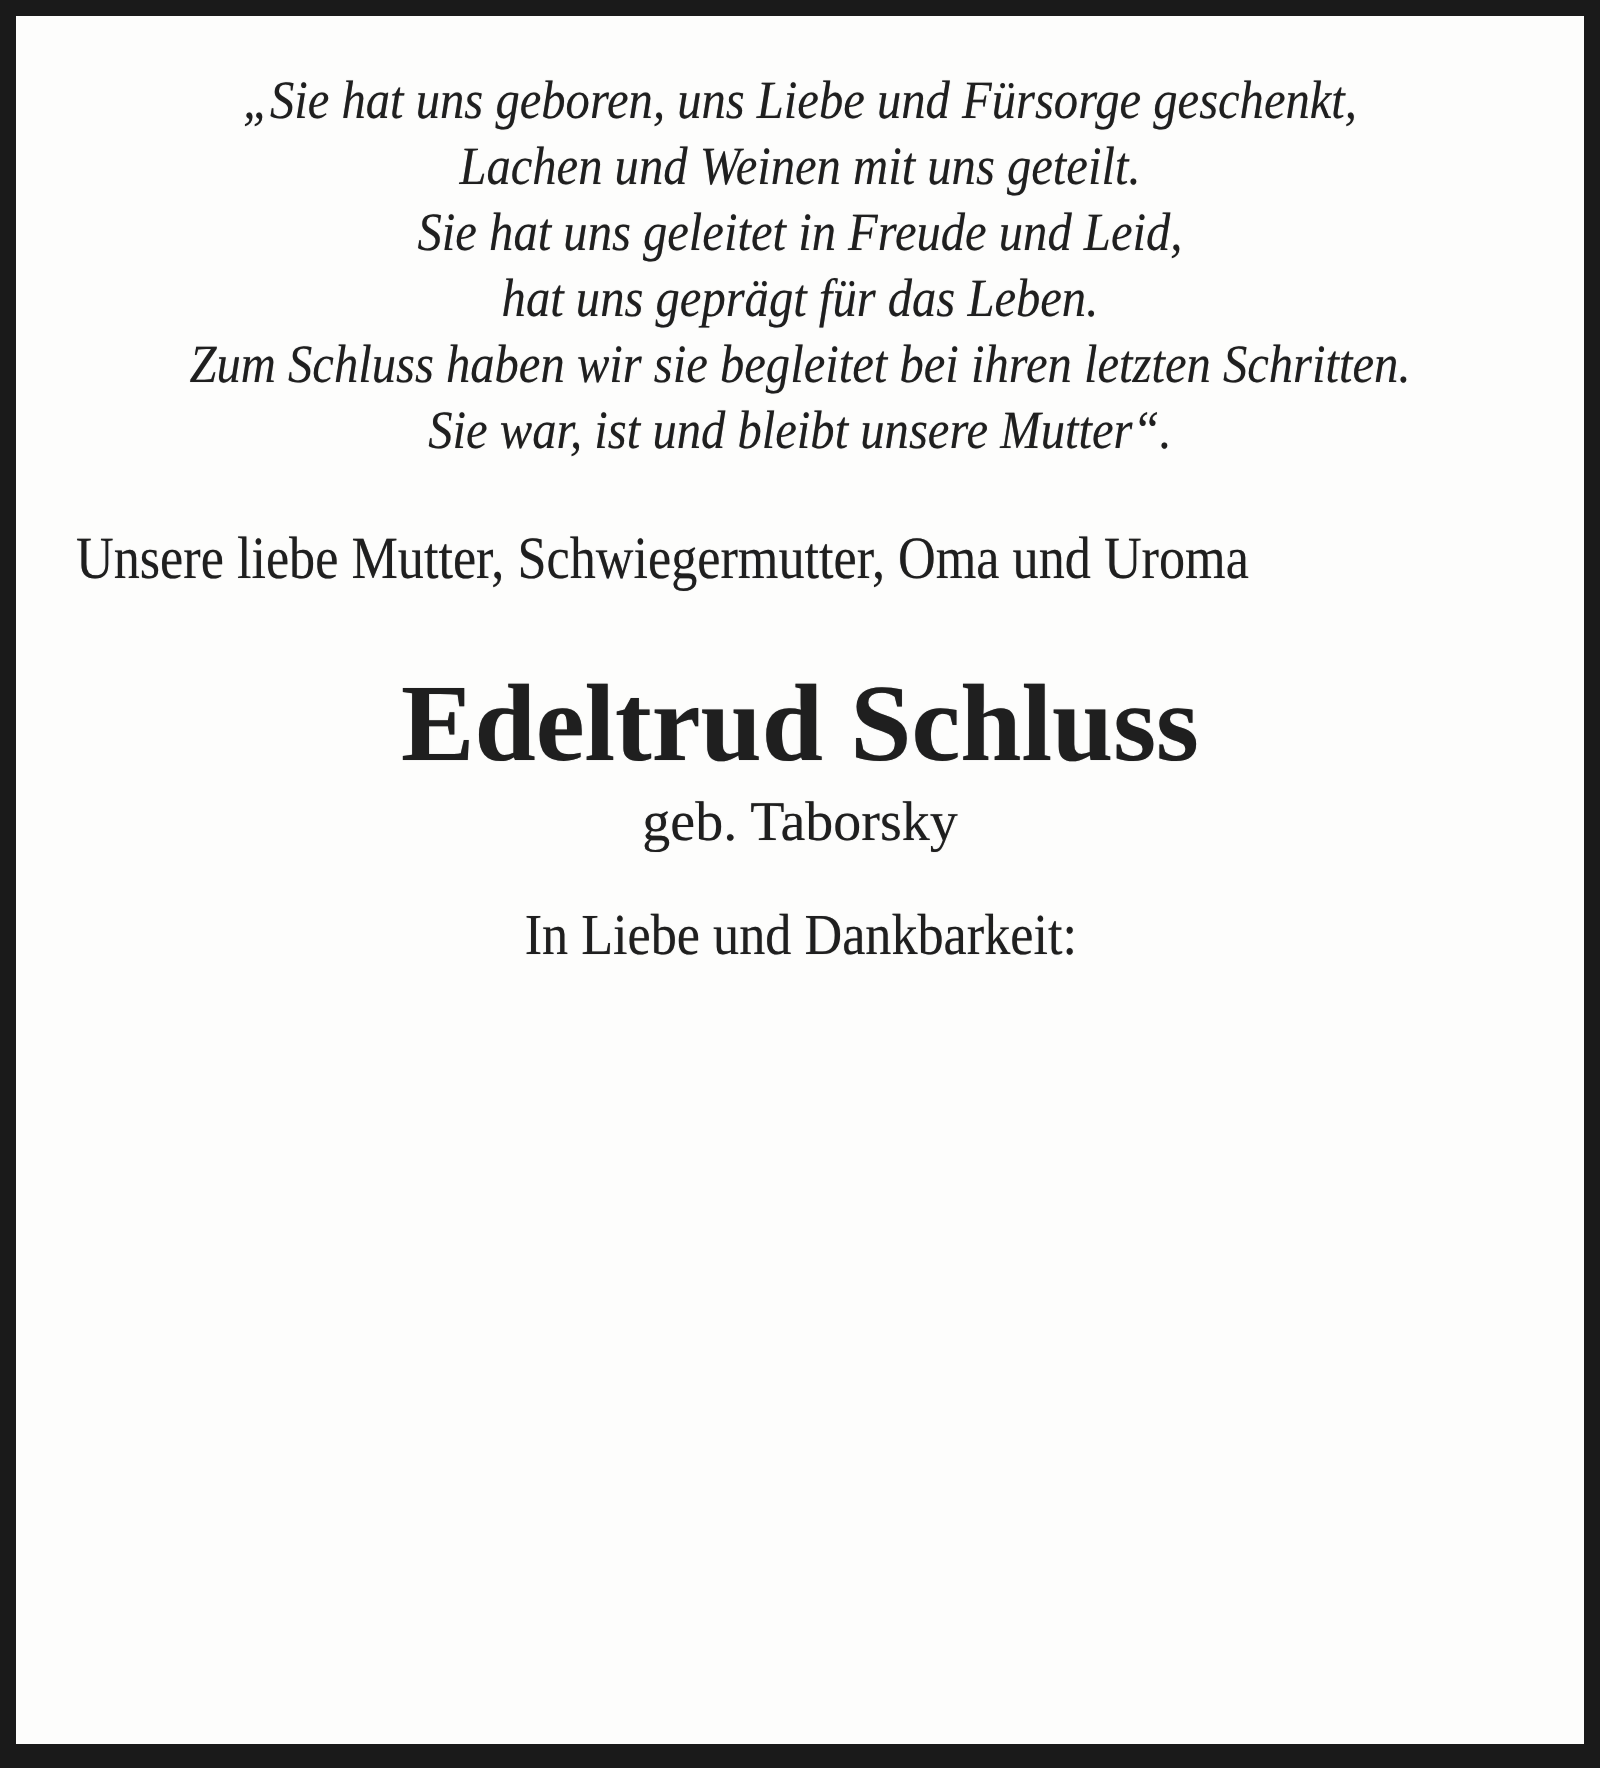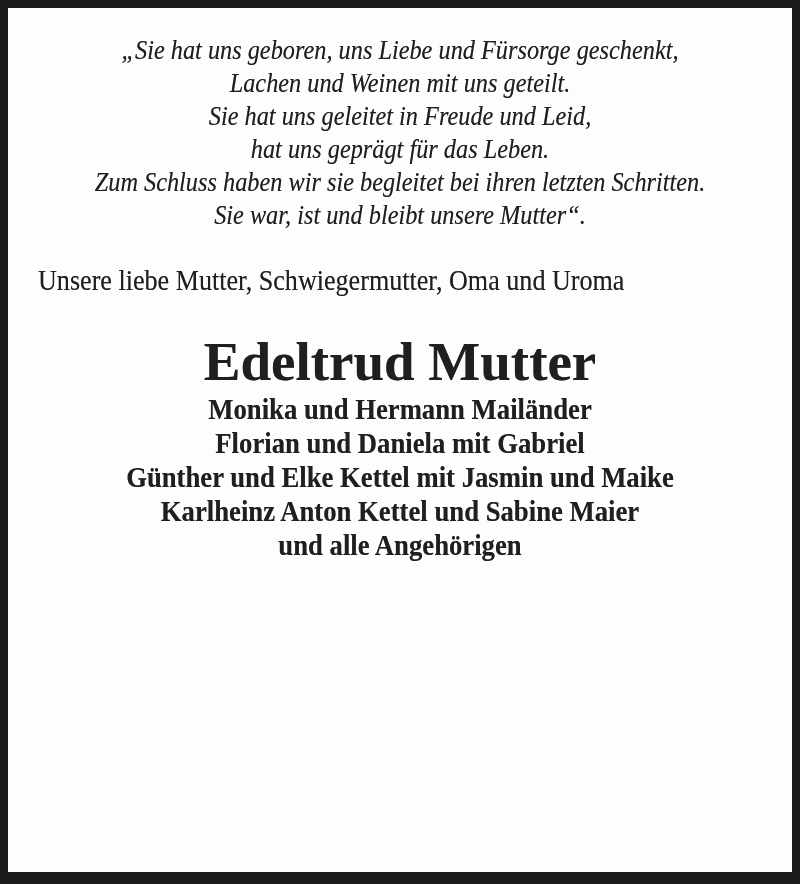--- a/index.html
+++ b/index.html
@@ -126,27 +126,24 @@
       <div class="qline">„Sie hat uns geboren, uns Liebe und Fürsorge geschenkt,</div>
       <div class="qline">Lachen und Weinen mit uns geteilt.</div>
       <div class="qline">Sie hat uns geleitet in Freude und Leid,</div>
       <div class="qline">hat uns geprägt für das Leben.</div>
       <div class="qline">Zum Schluss haben wir sie begleitet bei ihren letzten Schritten.</div>
       <div class="qline">Sie war, ist und bleibt unsere Mutter“.</div>
     </div>
 
     <div class="salutation">Unsere liebe Mutter, Schwiegermutter, Oma und Uroma</div>
 
-    <div class="name">Edeltrud Mutter</div>
+    <div class="name">Edeltrud Schluss</div>
+    <div class="maiden">geb. Taborsky</div>
 
 
+    <div class="tribute-heading">
+      <span>In Liebe und Dankbarkeit:</span>
+    </div>
 
-    <div class="tribute-names">
-      <div class="nline">Monika und Hermann Mailänder</div>
-      <div class="nline">Florian und Daniela mit Gabriel</div>
-      <div class="nline">Günther und Elke Kettel mit Jasmin und Maike</div>
-      <div class="nline">Karlheinz Anton Kettel und Sabine Maier</div>
-      <div class="nline">und alle Angehörigen</div>
-    </div>
 
 
   </div>
 </div>
 
 </body></html>

